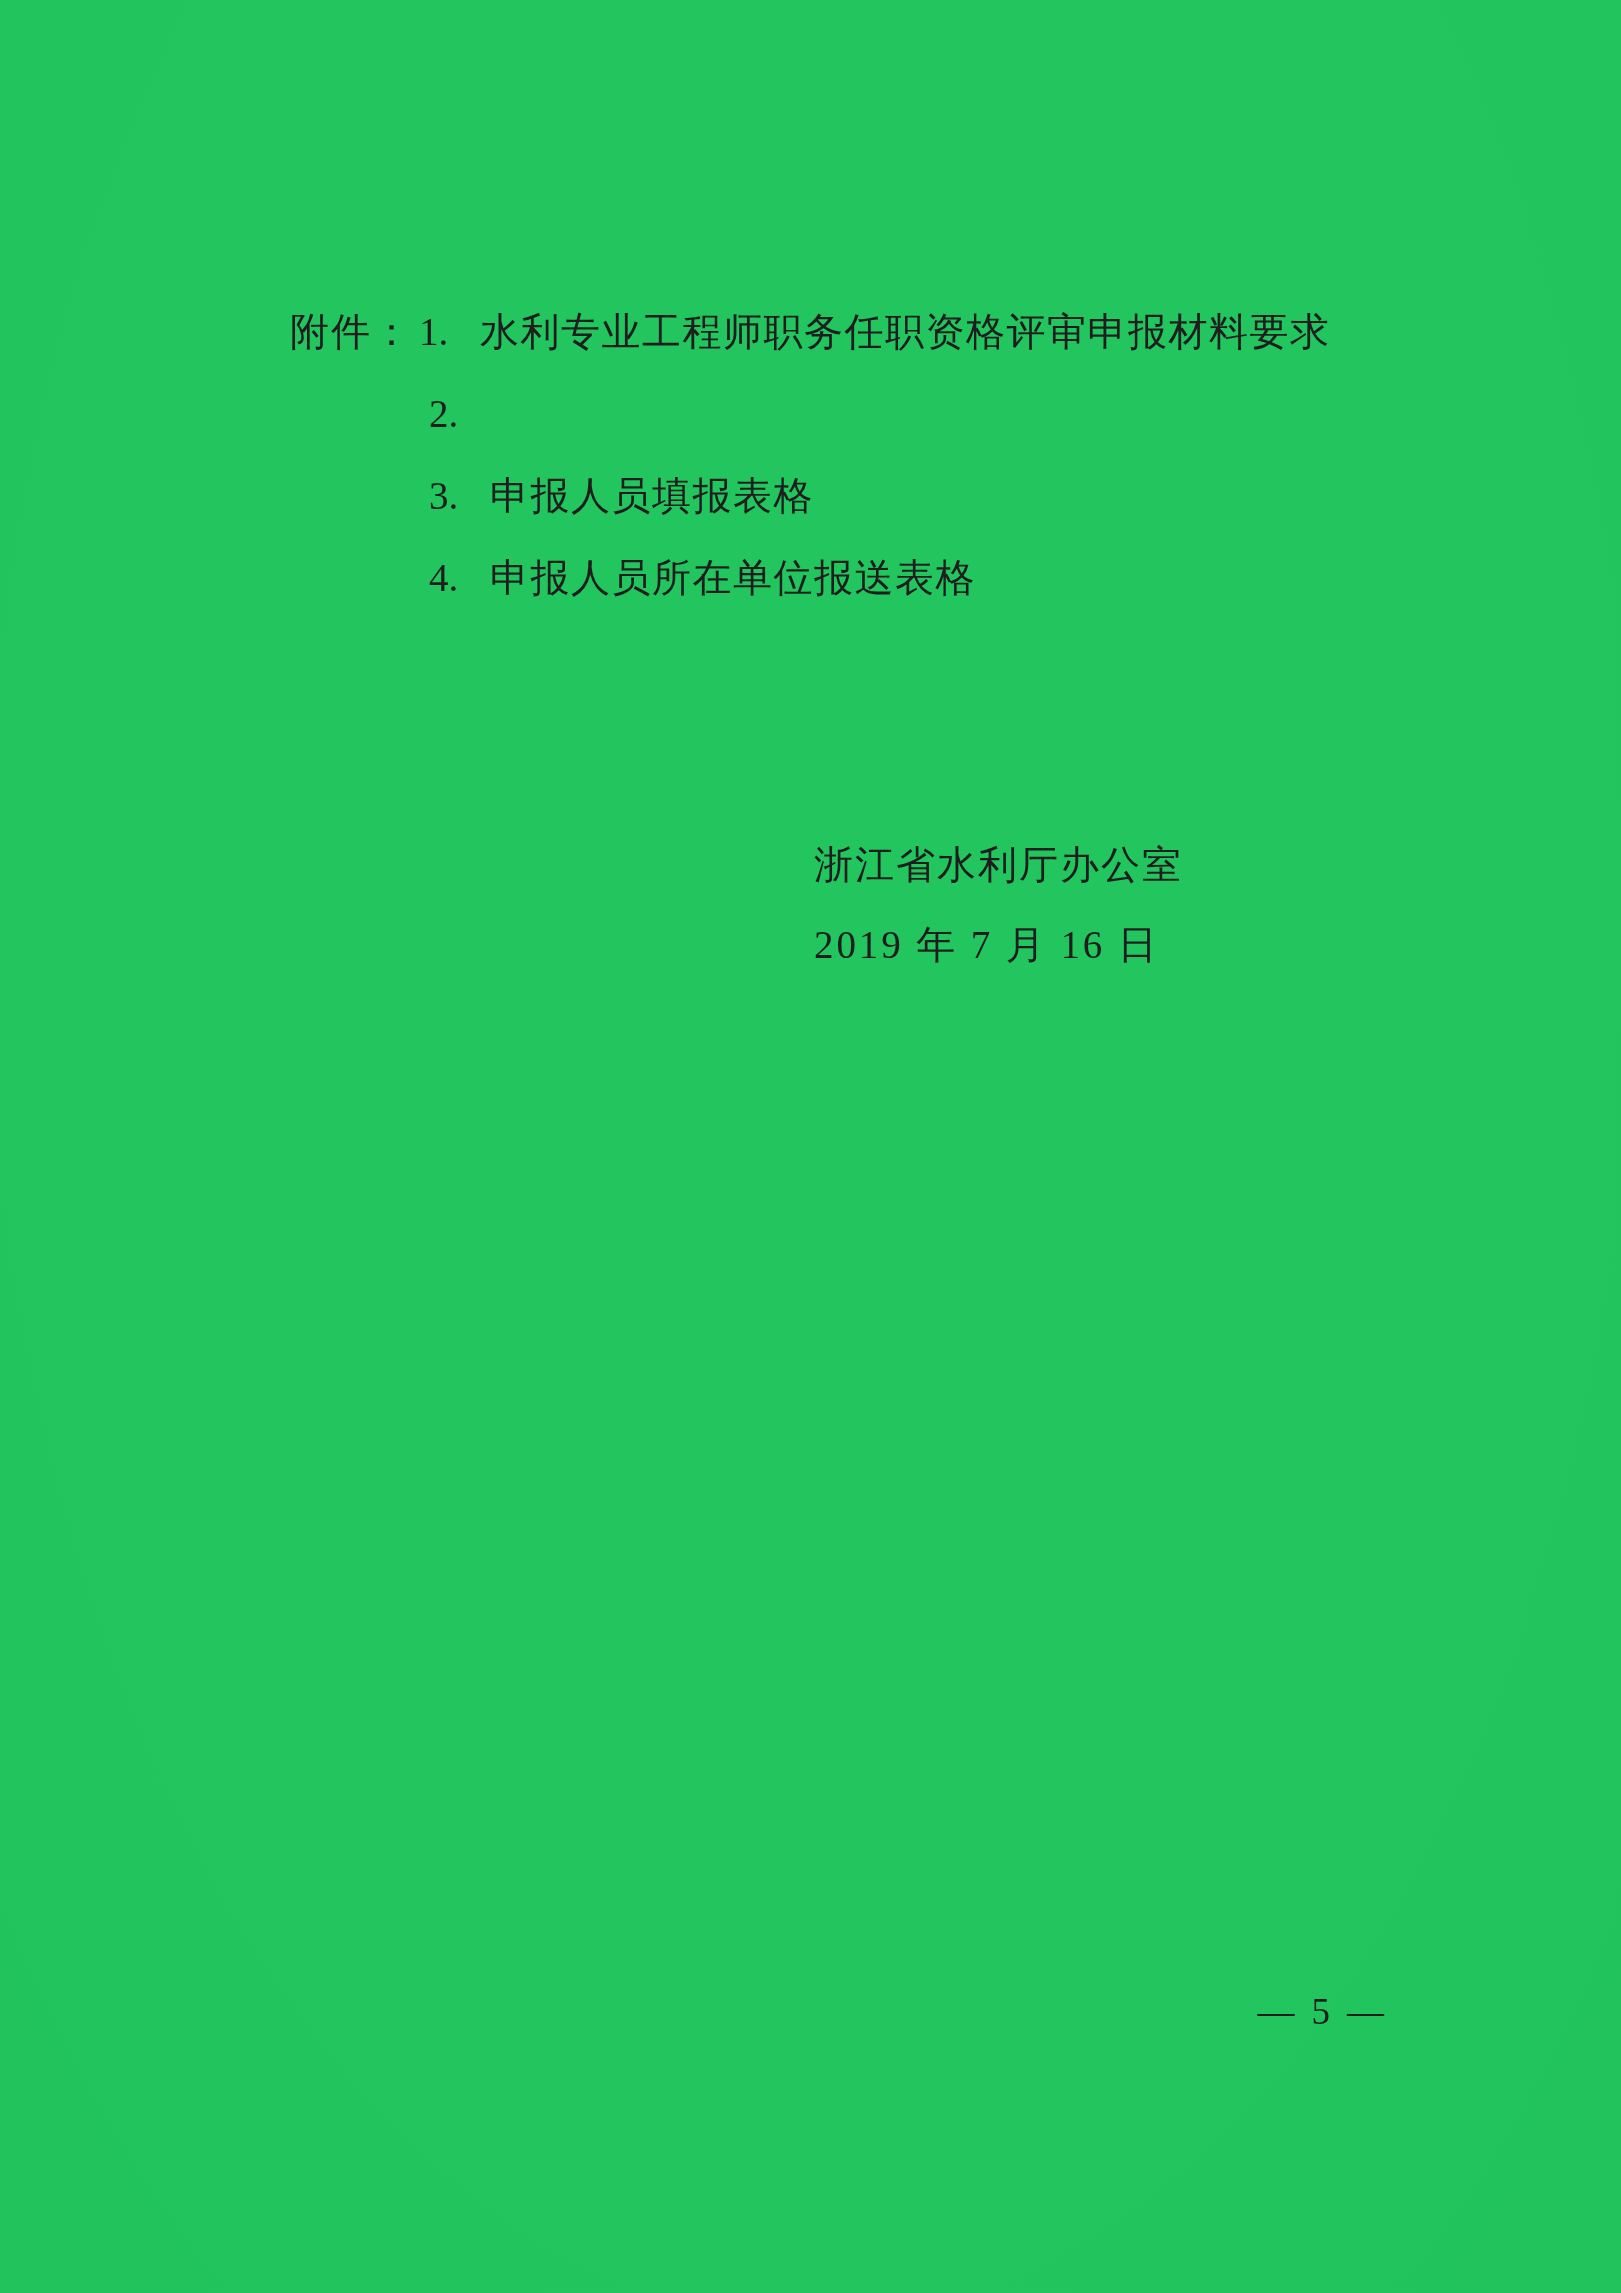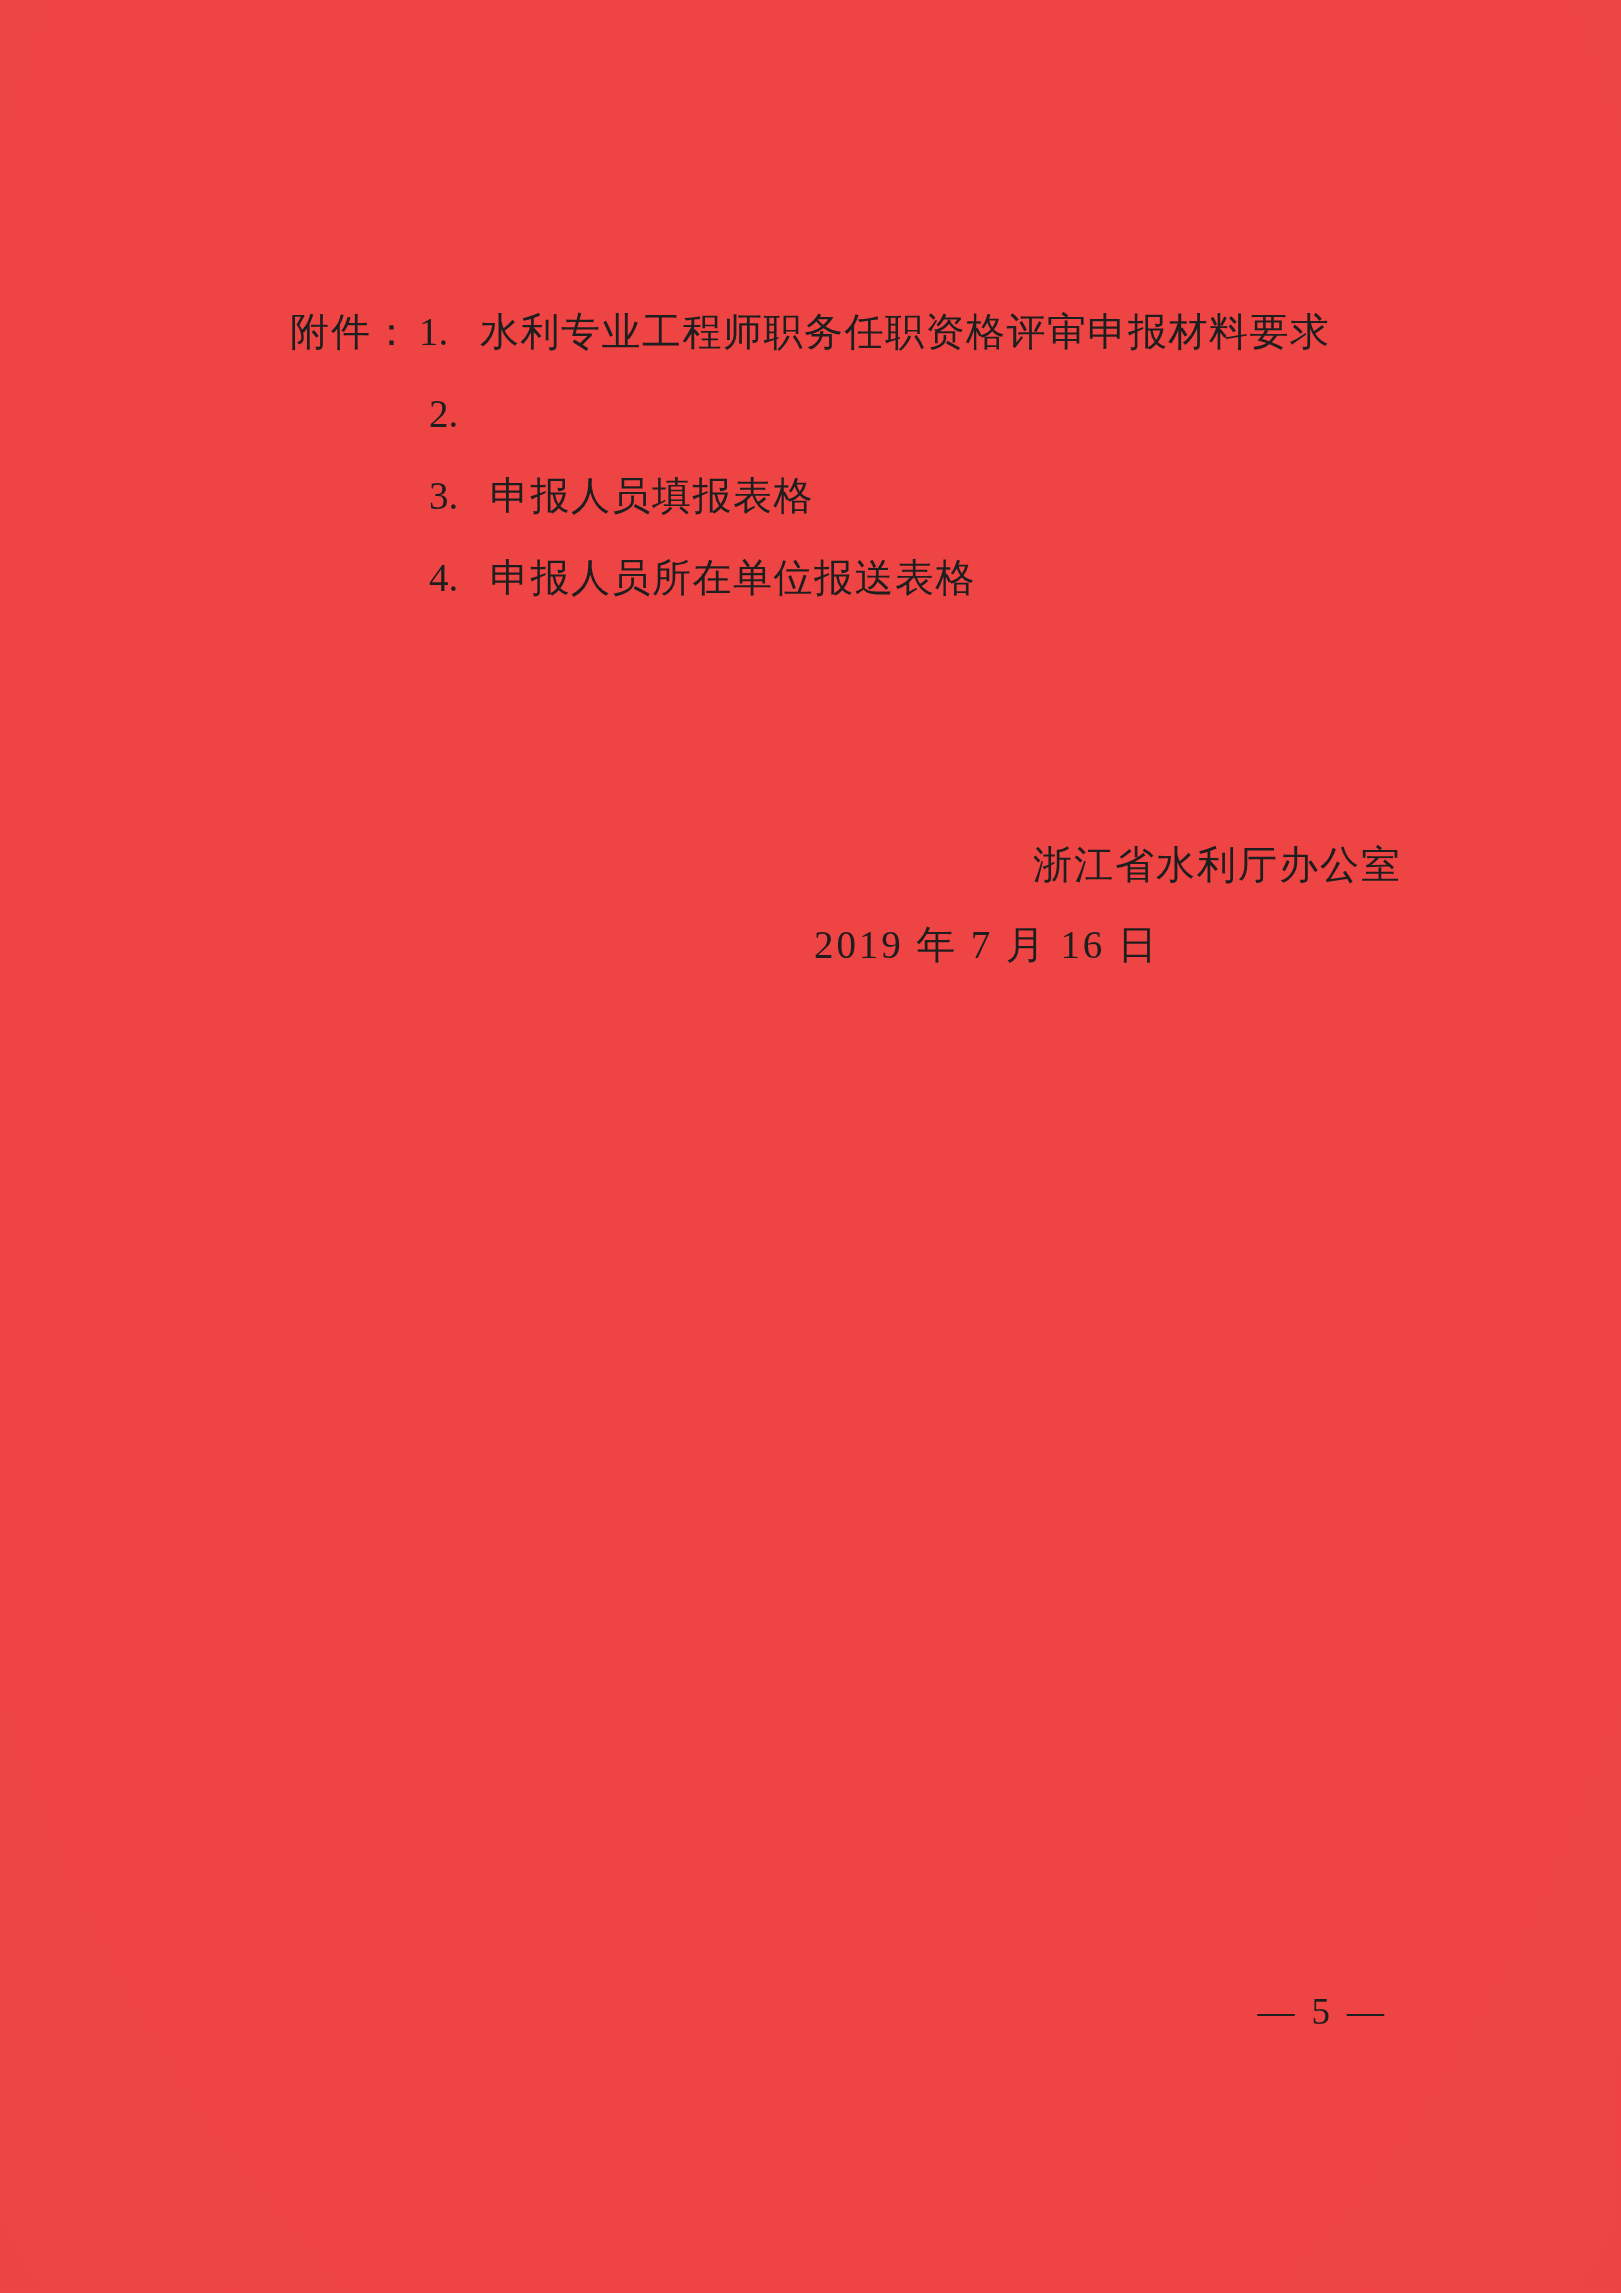--- a/index.html
+++ b/index.html
@@ -14,21 +14,21 @@
     color: #1b1b1b;
     position: relative;
     overflow: hidden;
   }
   .page {
     position: absolute;
     left: 0;
     top: 0;
     width: 1621px;
     height: 2294px;
-    background: #ef4444;
+    background: #22c55e;
   }
   
   .page:before {
     content: "";
     position: absolute;
     inset: 0;
     background:
       radial-gradient(ellipse at 50% 40%, rgba(255,255,255,0) 60%, rgba(0,0,0,0.012) 100%);
     pointer-events: none;
   }
@@ -76,21 +76,20 @@
     top: 845px;
     width: 588px;
   }
   .sign-line {
     font-size: 39px;
     letter-spacing: 2px;
     line-height: 1;
     color: #1e1e1e;
     margin-bottom: 41px;
     white-space: nowrap;
-    text-align: right;
   }
   .sign-date {
     font-size: 39px;
     letter-spacing: 2.9px;
     line-height: 1;
     color: #1e1e1e;
     white-space: nowrap;
     margin-top: 7px;
   }
 

